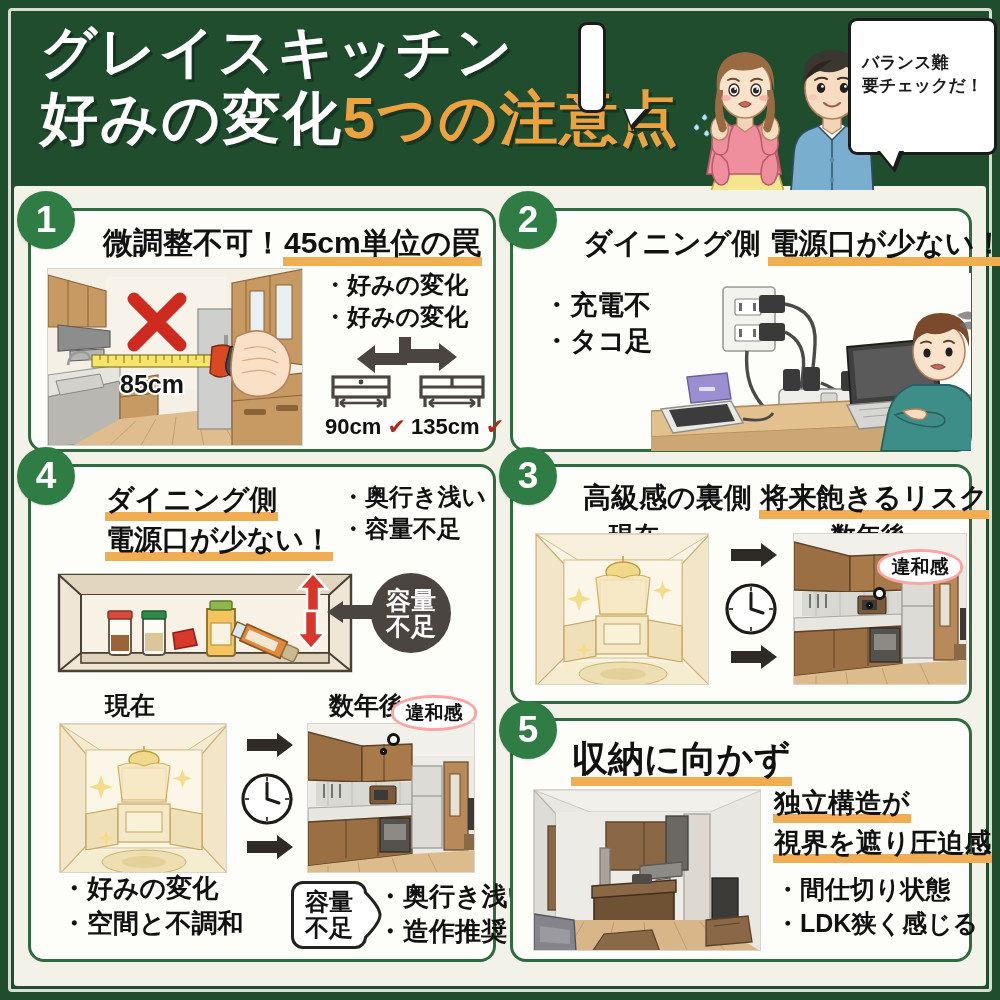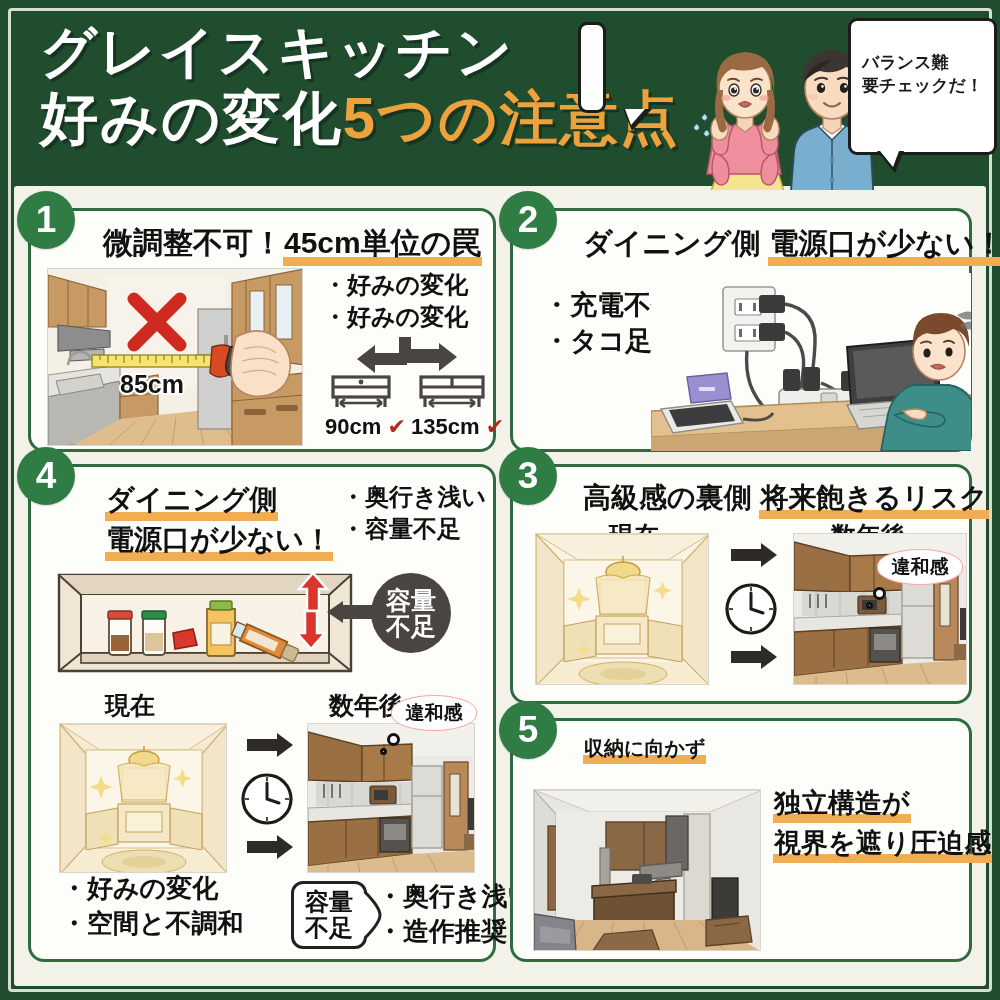--- a/index.html
+++ b/index.html
@@ -169,21 +169,21 @@
     border-radius:12px;
     background:#fff;
     color:#111;
     font-weight:bold;
     display:flex; align-items:center; justify-content:center;
     text-align:center;
     line-height:1.08;
   }
   .thoughtbubble{
     position:absolute;
-    border:1px solid #fca5a5;
+    border:3px solid #fca5a5;
     border-radius:50%/46%;
     background:#fff;
     color:#111;
     font-weight:bold;
     display:flex;align-items:center;justify-content:center;
     white-space:nowrap;
   }
   .thoughtdot{
     position:absolute;
     border:3px solid #111; border-radius:50%;
@@ -812,21 +812,21 @@
       </div>
 
       <div class="thoughtbubble" style="left:364px; top:82px; width:86px; height:36px; font-size:19px;">違和感</div>
       <div class="thoughtdot" style="left:360px; top:120px; width:13px; height:13px;"></div>
       <div class="thoughtdot" style="left:353px; top:135px; width:7px; height:7px;"></div>
     </div>
 
     <div class="panel" style="left:496px; top:532px; width:462px; height:244px;">
       <div class="badge">5</div>
 
-      <div class="ptitle" style="left:70px; top:14px; font-size:20px;">
+      <div class="ptitle" style="left:58px; top:14px; font-size:36px;">
         <span class="hl">収納に向かず</span>
       </div>
 
       <div class="illus" style="left:20px; top:68px; width:228px; height:162px;">
         <svg width="228" height="162" viewBox="0 0 228 162">
           <rect width="228" height="162" fill="#e9e7e1"></rect>
 
           <path d="M0 0 L56 22 L176 22 L228 0 Z" fill="#f2f0ea" stroke="#c9c7c0" stroke-width="1"></path>
           <ellipse cx="84" cy="30" rx="9" ry="3" fill="#d8d6cf"></ellipse>
           <ellipse cx="124" cy="30" rx="9" ry="3" fill="#d8d6cf"></ellipse>
@@ -875,18 +875,22 @@
         </svg>
       </div>
 
       <div class="ptitle" style="left:260px; top:104px; font-size:27px;">
         <span class="hl">視界を遮り圧迫感</span>
       </div>
       <div class="ptitle" style="left:260px; top:64px; font-size:27px;">
         <span class="hl">独立構造が</span>
       </div>
 
+      <div class="bullets" style="left:262px; top:152px; font-size:25px;">
+        <div>・間仕切り状態</div>
+        <div>・LDK狭く感じる</div>
+      </div>
     </div>
 
   </div>
 
   <div class="outer-frame"></div>
 </div>
 
 </body></html>

